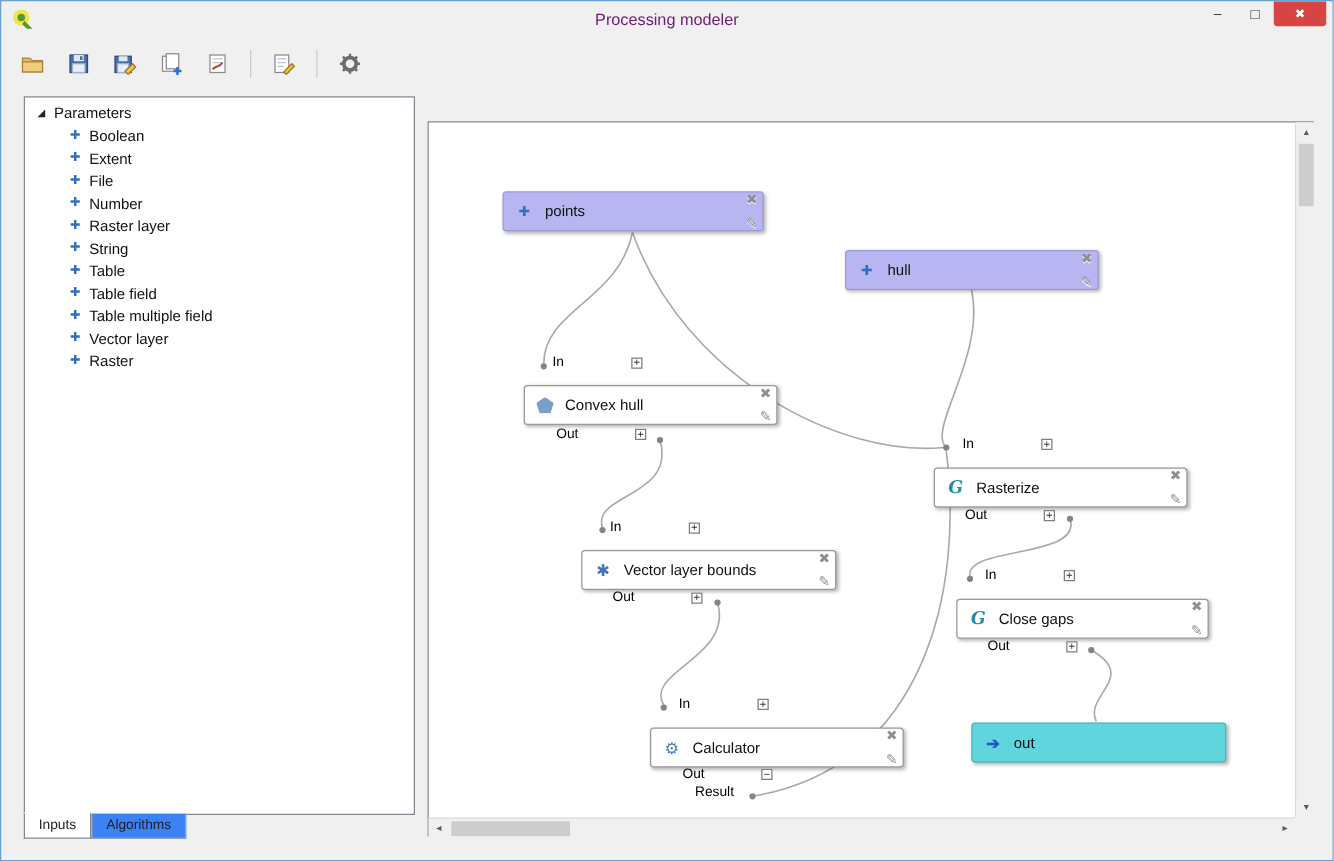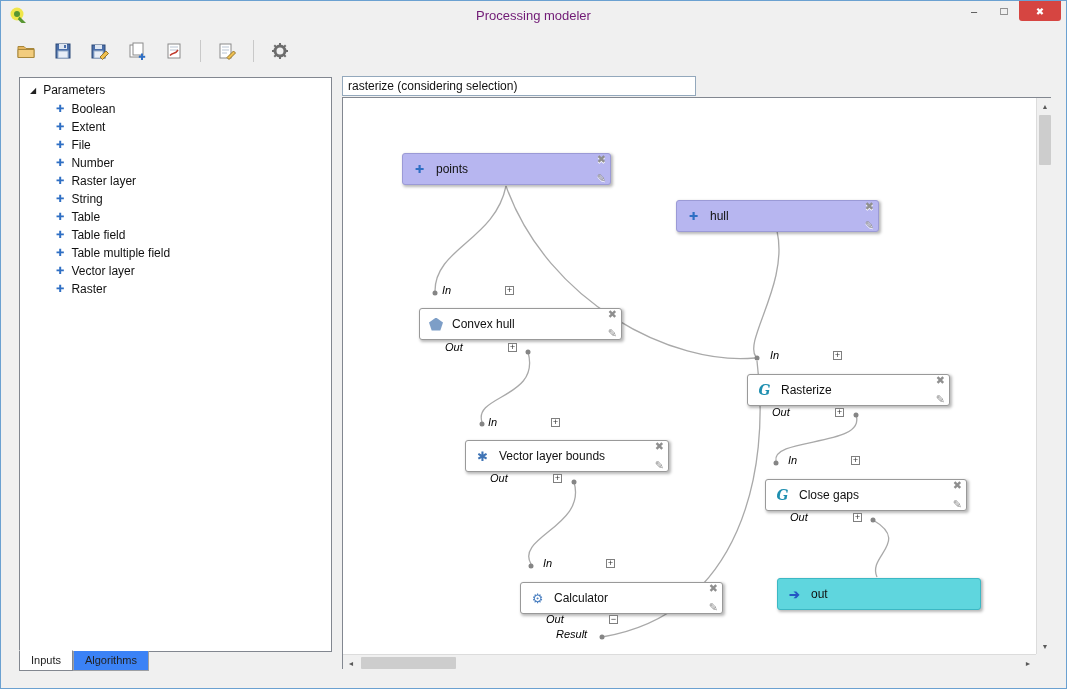--- a/index.html
+++ b/index.html
@@ -73,21 +73,21 @@
   .nicon.gear { color:#4a7fc0; font-size:13px; }
   .nicon.saga { color:#1f8fb0; font-weight:bold; font-style:italic; font-size:14px;
                 font-family:"DejaVu Serif", serif; }
   .nicon.outarrow { color:#2456c4; font-weight:bold; font-size:13px; }
   .nlabel { margin-left:9px; }
   .ndel  { position:absolute; top:-1px; right:4px; font-size:11px; color:#8f8f8f;
            text-shadow:0 1px 0 #fff; }
   .nedit { position:absolute; bottom:-1px; right:4px; font-size:11px; color:#8f8f8f;
            text-shadow:0 1px 0 #fff; }
 
-  .port { position:absolute; display:flex; align-items:center; font-size:11px; color:#000;font-style:italic; }
+  .port { position:absolute; display:flex; align-items:center; font-size:11px; color:#000; }
   .plabel { width:63px; }
   .plabel.auto { width:auto; }
   .pbox { width:9px; height:9px; border:1px solid #7f7f7f; background:#fff;
           font-size:9px; line-height:7px; text-align:center; color:#333; }
 
   
   .vscroll { position:absolute; left:693px; top:0; width:16px; height:556px;
              background:#f0f0f0; border-left:1px solid #dcdcdc; }
   .hscroll { position:absolute; left:0; top:556px; width:693px; height:16px;
              background:#f0f0f0; border-top:1px solid #dcdcdc; }
@@ -236,23 +236,20 @@
       <span class="pplus">✚</span>
       <span>Raster</span>
     </div>
   </div>
 
   <div class="tabs">
     <div class="tab active">Inputs</div>
     <div class="tab">Algorithms</div>
   </div>
 
-  <div class="tfield name">
-    <span>rasterize (considering selection)</span>
-  </div>
 
   <div class="canvas">
     <div class="canvas-content">
 
       <svg class="wires" width="691" height="554">
         <path d="M163,88 C152,142 92,150 92,193"></path>
         <path d="M163,88 C205,205 330,268 412,260"></path>
         <path d="M434,133 C446,185 400,243 413,259"></path>
         <path d="M185,254 C198,300 130,297 139,324"></path>
         <path d="M231,384 C244,428 172,439 188,466"></path>

